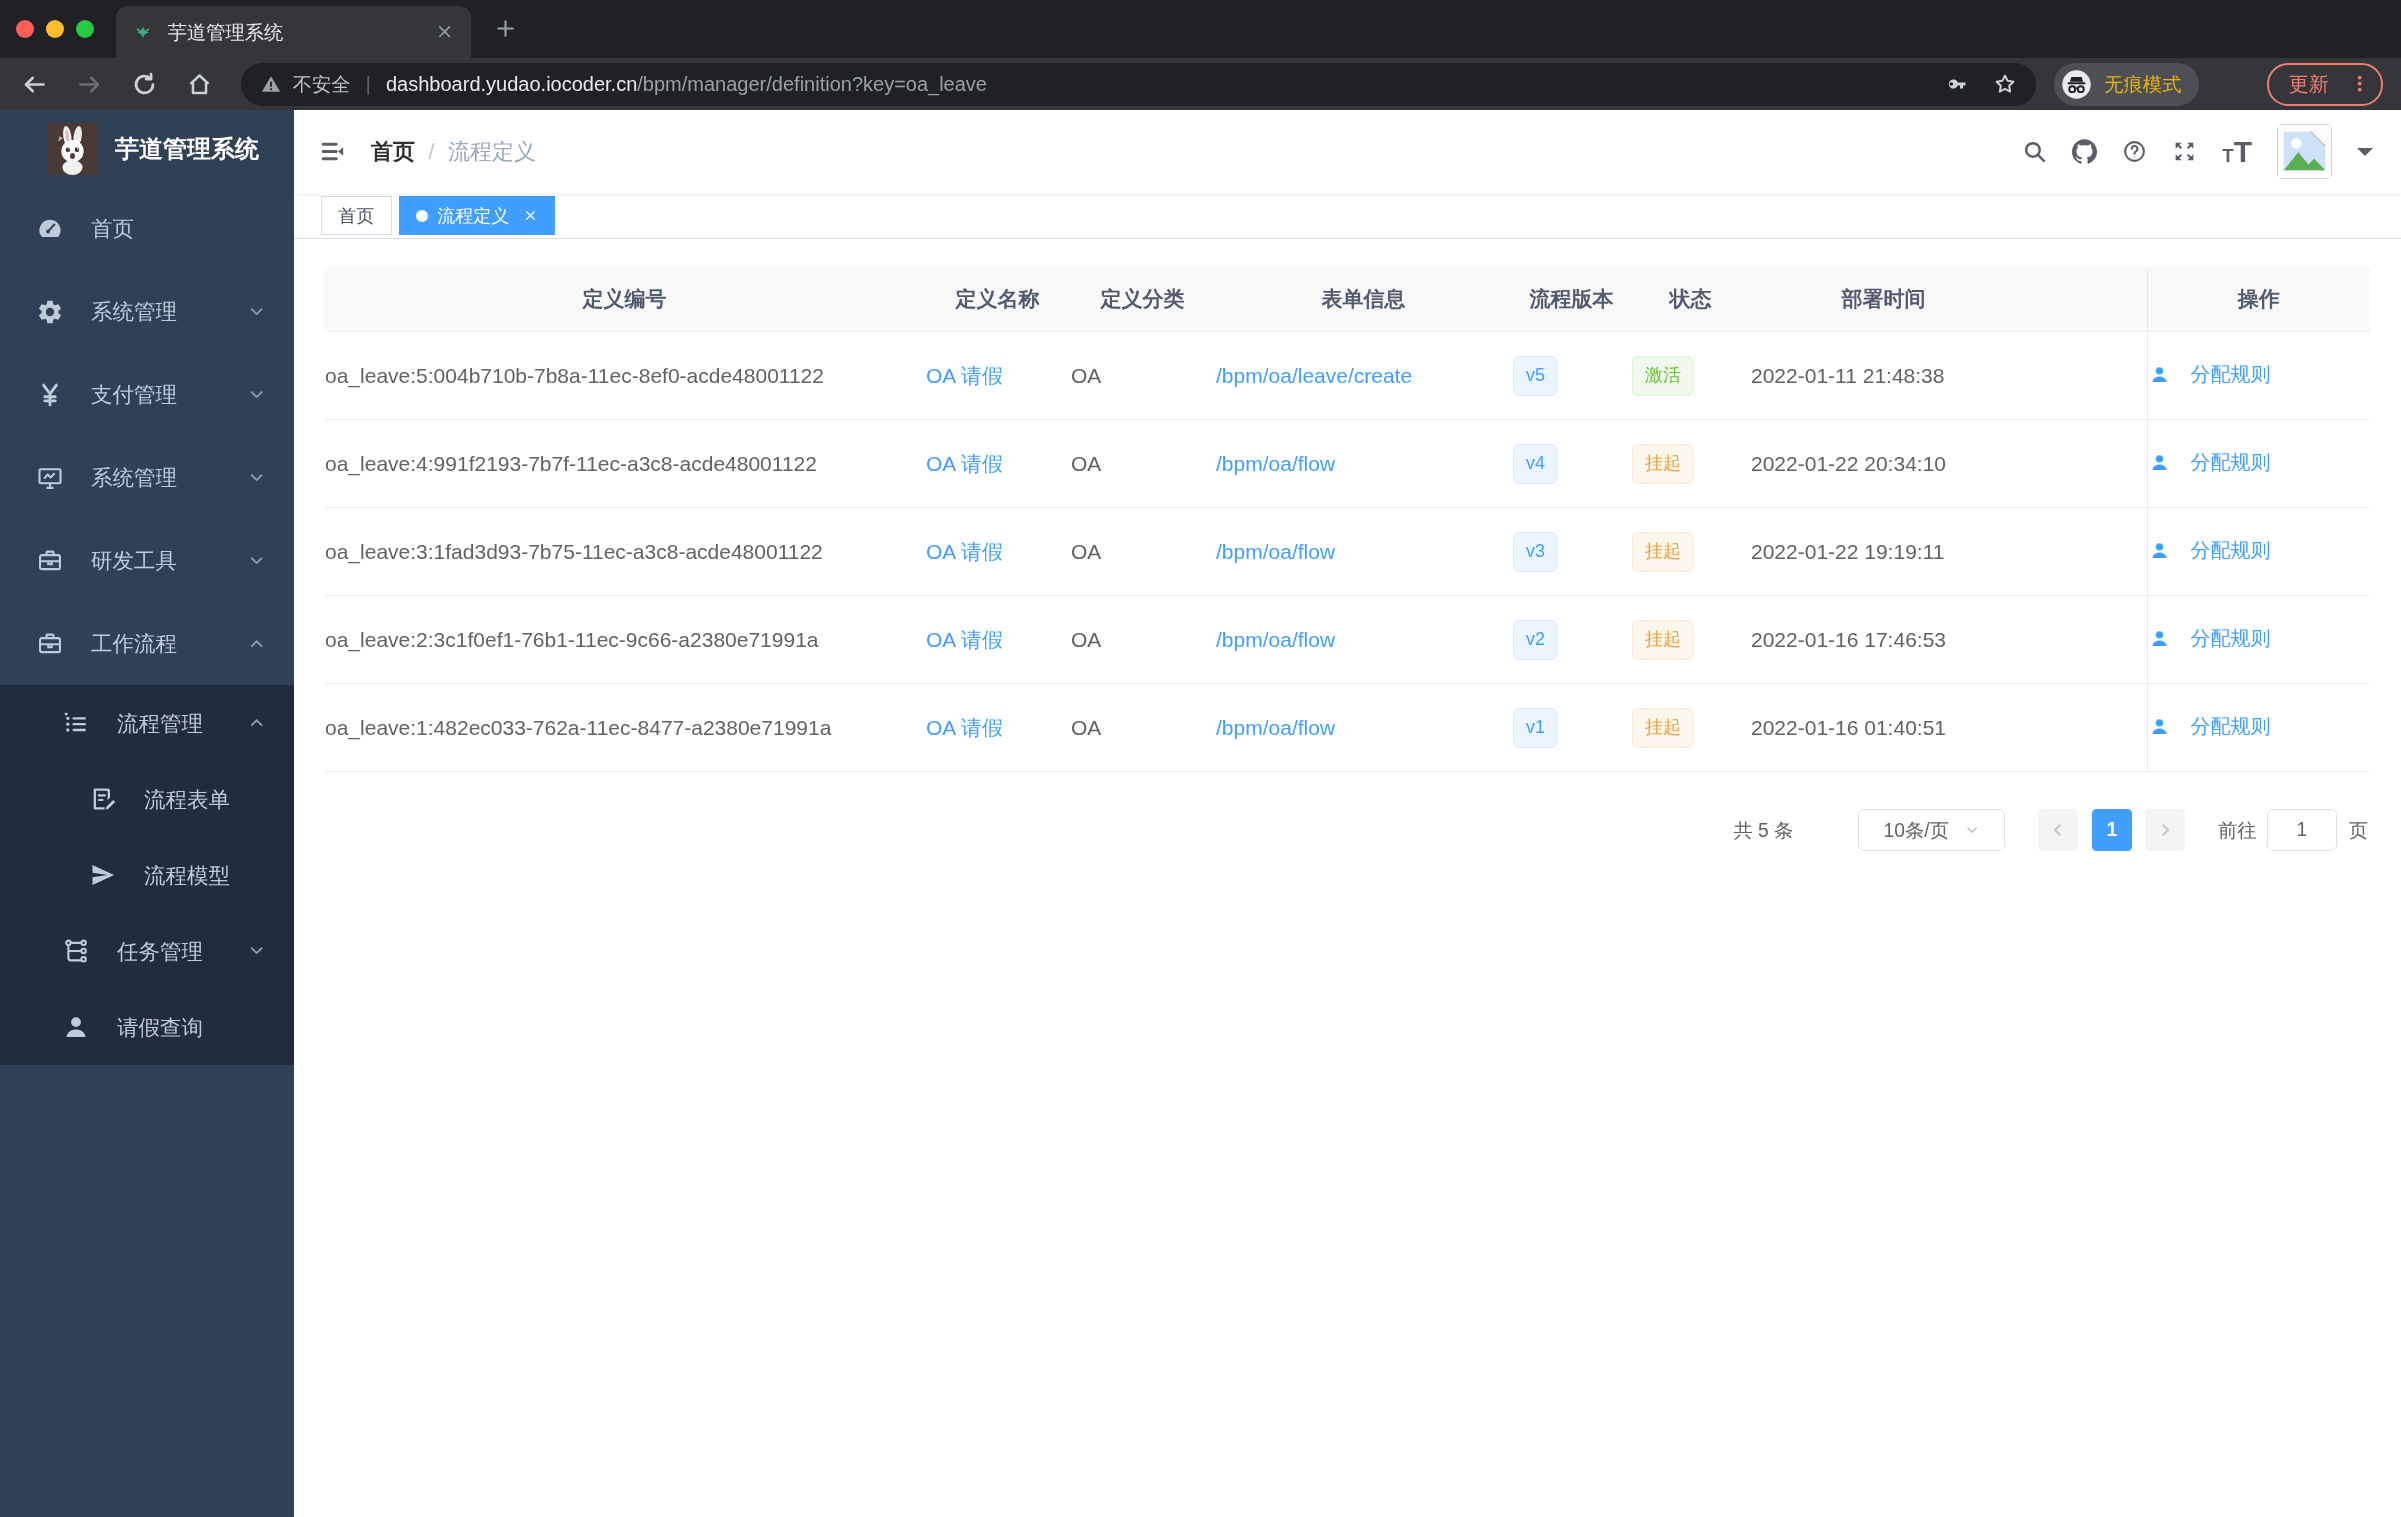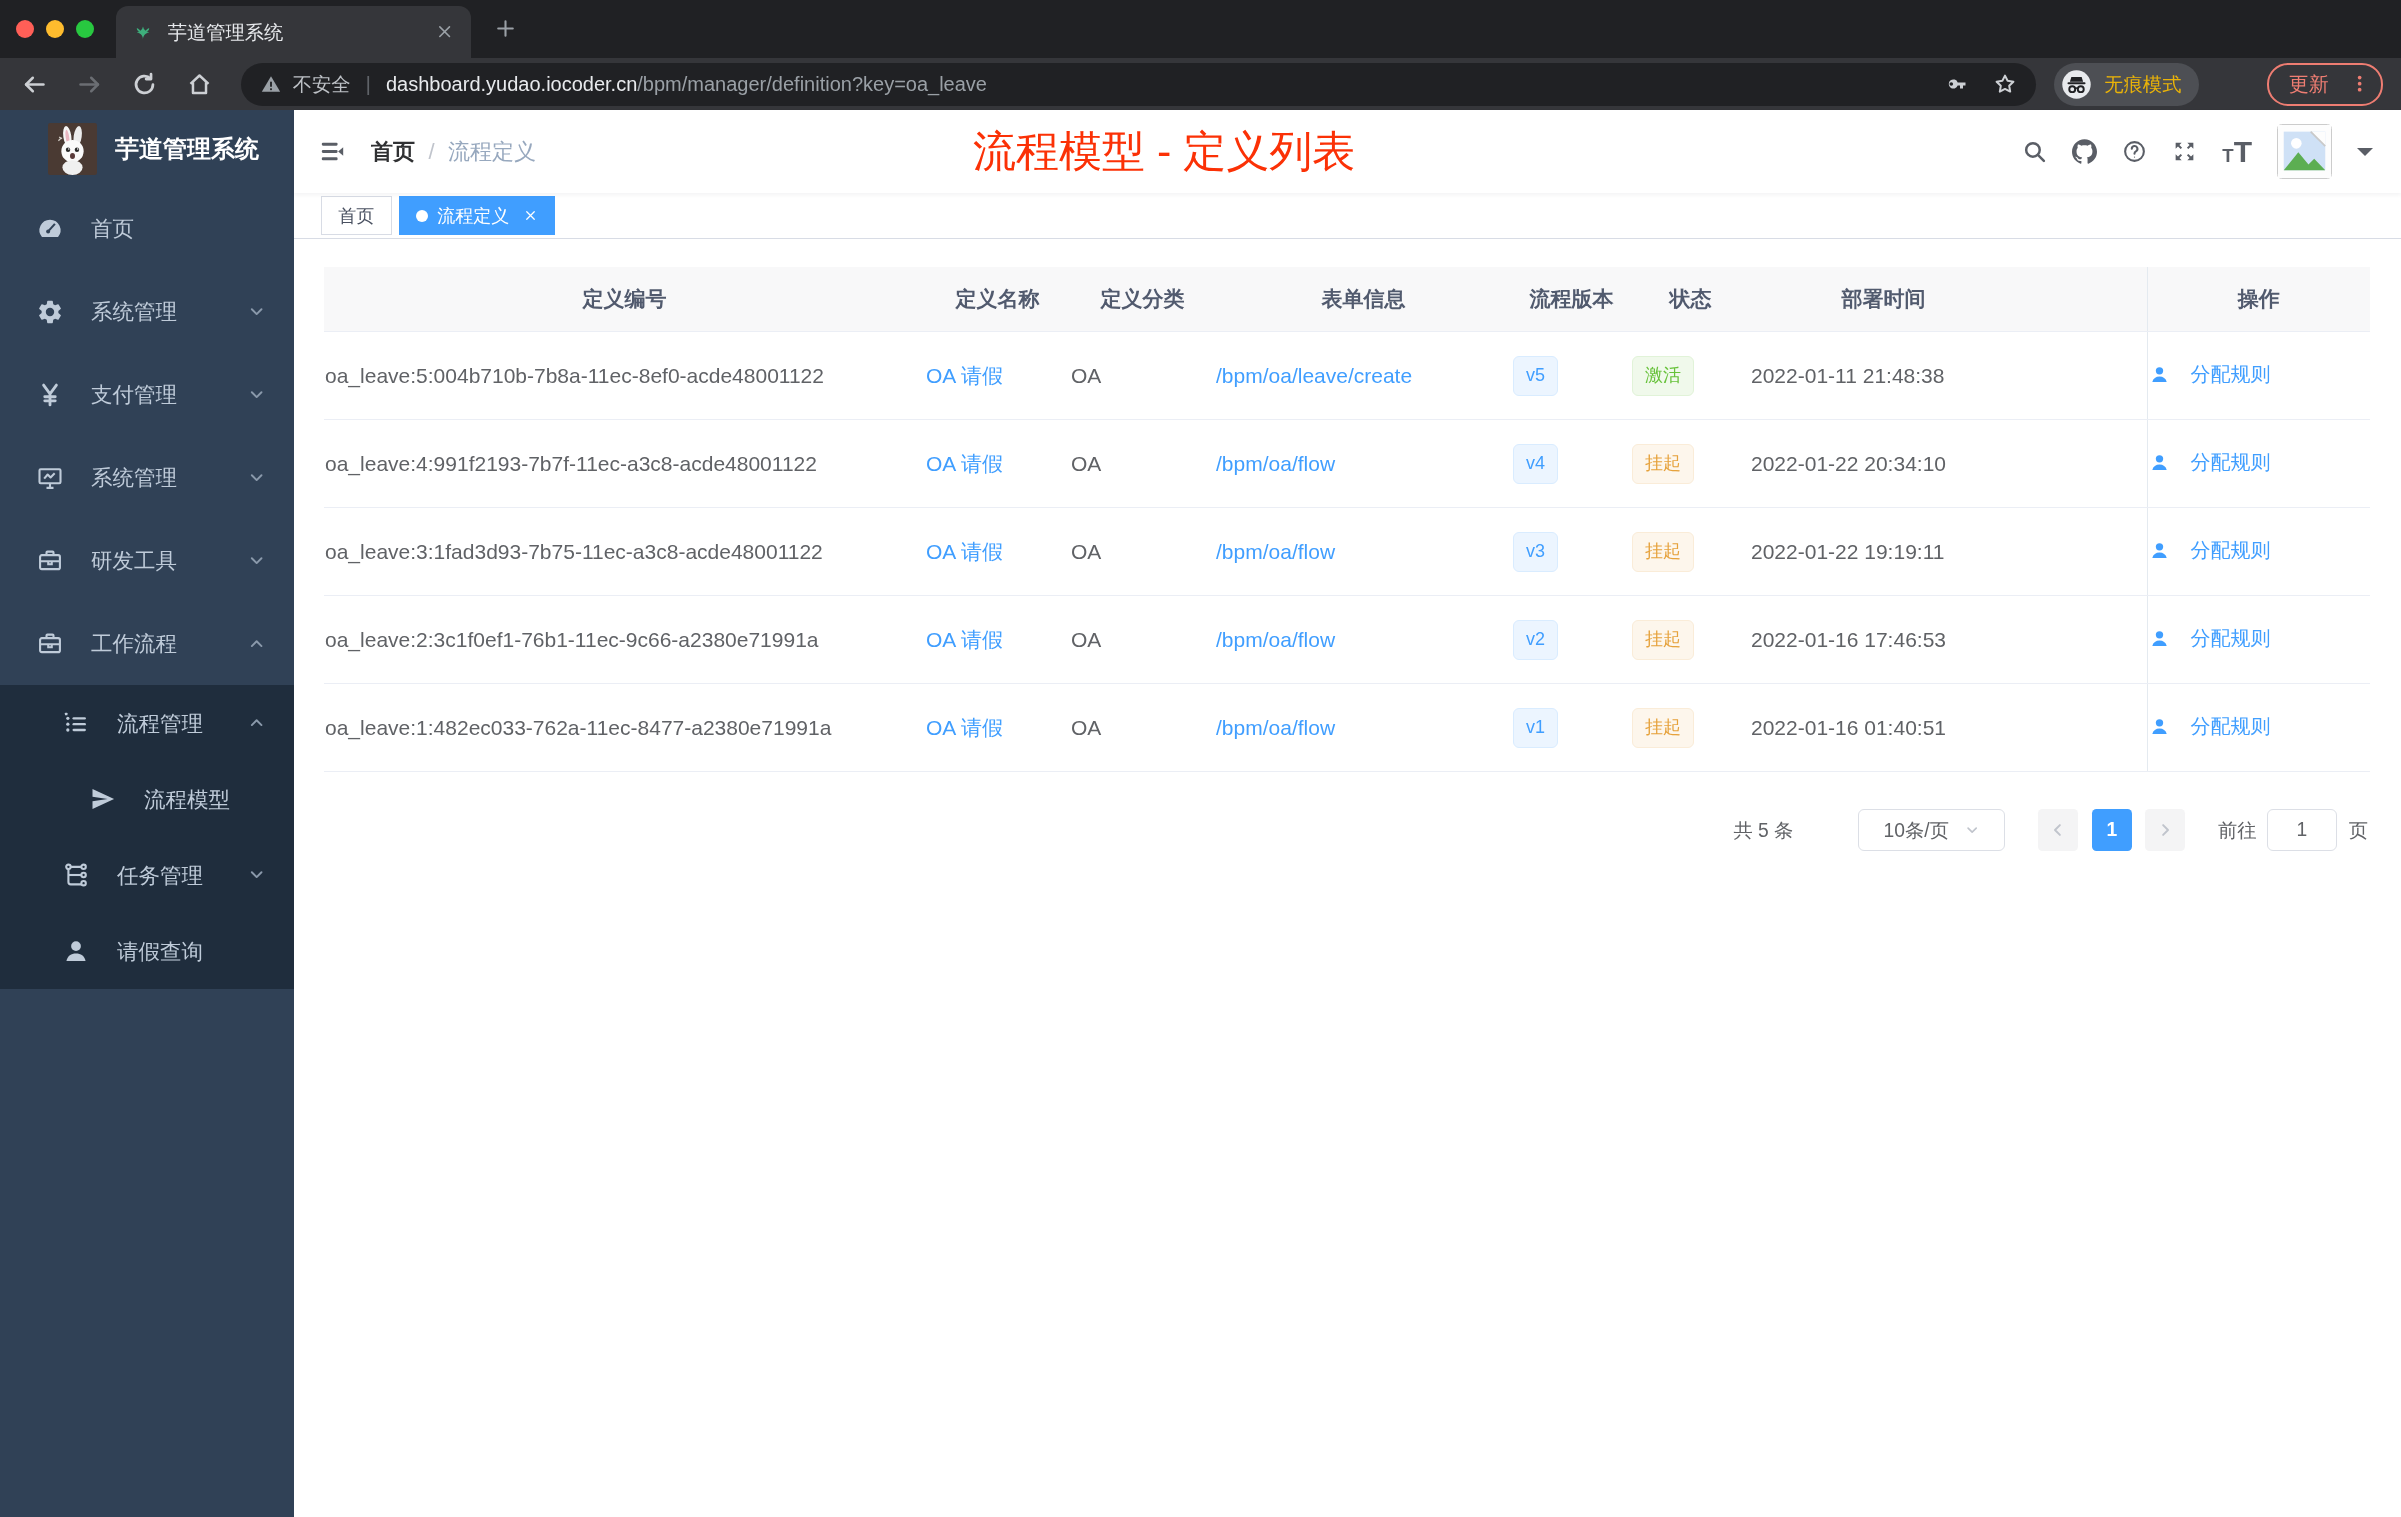--- a/index.html
+++ b/index.html
@@ -330,20 +330,31 @@
           <span class="mi-label">流程管理</span>
           <span class="icon chev">
             <svg viewBox="0 0 24 24" fill="none" stroke="currentColor" stroke-width="2.4" stroke-linecap="round" stroke-linejoin="round">
               <path d="M6 15l6-6 6 6"></path>
             </svg>
           </span>
         </div>
         <div class="menu-item lv3 dark">
           <span class="icon mi">
             <svg viewBox="0 0 24 24" fill="currentColor">
+              <path d="M5 3h11a2 2 0 0 1 2 2v6l-2 2V6a1 1 0 0 0-1-1H6v14h7.6l-.4 2H5a1 1 0 0 1-1-1V4a1 1 0 0 1 1-1z"></path>
+              <rect x="7.5" y="8" width="7" height="1.8" rx=".9"></rect>
+              <rect x="7.5" y="12" width="5" height="1.8" rx=".9"></rect>
+              <path d="M20.7 12.8l1.7 1.7-6 6-2.2.5.5-2.2z"></path>
+            </svg>
+          </span>
+          <span class="mi-label">流程表单</span>
+        </div>
+        <div class="menu-item lv3 dark">
+          <span class="icon mi">
+            <svg viewBox="0 0 24 24" fill="currentColor">
               <path d="M3 20.5l18.5-8.5L3 3.5v6.5l13 2-13 2z"></path>
             </svg>
           </span>
           <span class="mi-label">流程模型</span>
         </div>
         <div class="menu-item lv2 dark">
           <span class="icon mi">
             <svg viewBox="0 0 24 24" fill="none" stroke="currentColor" stroke-width="1.8">
               <circle cx="5.5" cy="5" r="1.9"></circle>
               <circle cx="18.5" cy="5" r="1.9"></circle>
@@ -380,21 +391,20 @@
             <rect x="2.5" y="10.7" width="14" height="2.6" rx="1"></rect>
             <rect x="2.5" y="17.2" width="14" height="2.6" rx="1"></rect>
             <path d="M21.5 8.2v7.6L17 12z"></path>
           </svg>
         </span>
       <span class="crumb">
         <span class="crumb-home">首页</span>
         <span class="crumb-sep">/</span>
         <span class="crumb-cur">流程定义</span>
       </span>
-      <span class="annotation">流程模型 - 定义列表</span>
       <div class="nav-right">
         <span class="icon nr-ic">
             <svg viewBox="0 0 24 24" fill="none" stroke="currentColor" stroke-width="2.4" stroke-linecap="round">
               <circle cx="10.5" cy="10.5" r="6.5"></circle>
               <path d="M15.5 15.5L21 21"></path>
             </svg>
           </span>
         <span class="icon nr-ic">
             <svg viewBox="0 0 24 24" fill="currentColor">
               <path d="M12 .297c-6.63 0-12 5.373-12 12 0 5.303 3.438 9.8 8.205 11.385.6.113.82-.258.82-.577 0-.285-.01-1.04-.015-2.04-3.338.724-4.042-1.61-4.042-1.61C4.422 18.07 3.633 17.7 3.633 17.7c-1.087-.744.084-.729.084-.729 1.205.084 1.838 1.236 1.838 1.236 1.07 1.835 2.809 1.305 3.495.998.108-.776.417-1.305.76-1.605-2.665-.3-5.466-1.332-5.466-5.93 0-1.31.465-2.38 1.235-3.22-.135-.303-.54-1.523.105-3.176 0 0 1.005-.322 3.3 1.23.96-.267 1.98-.399 3-.405 1.02.006 2.04.138 3 .405 2.28-1.552 3.285-1.23 3.285-1.23.645 1.653.24 2.873.12 3.176.765.84 1.23 1.91 1.23 3.22 0 4.61-2.805 5.625-5.475 5.92.42.36.81 1.096.81 2.22 0 1.606-.015 2.896-.015 3.286 0 .315.21.69.825.57C20.565 22.092 24 17.592 24 12.297c0-6.627-5.373-12-12-12"></path>

